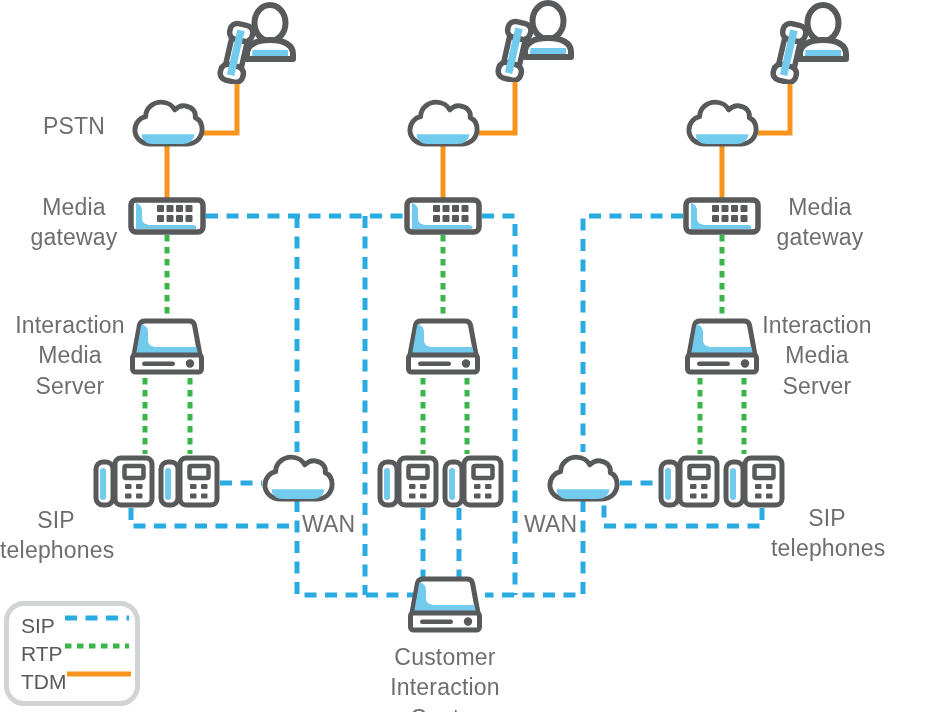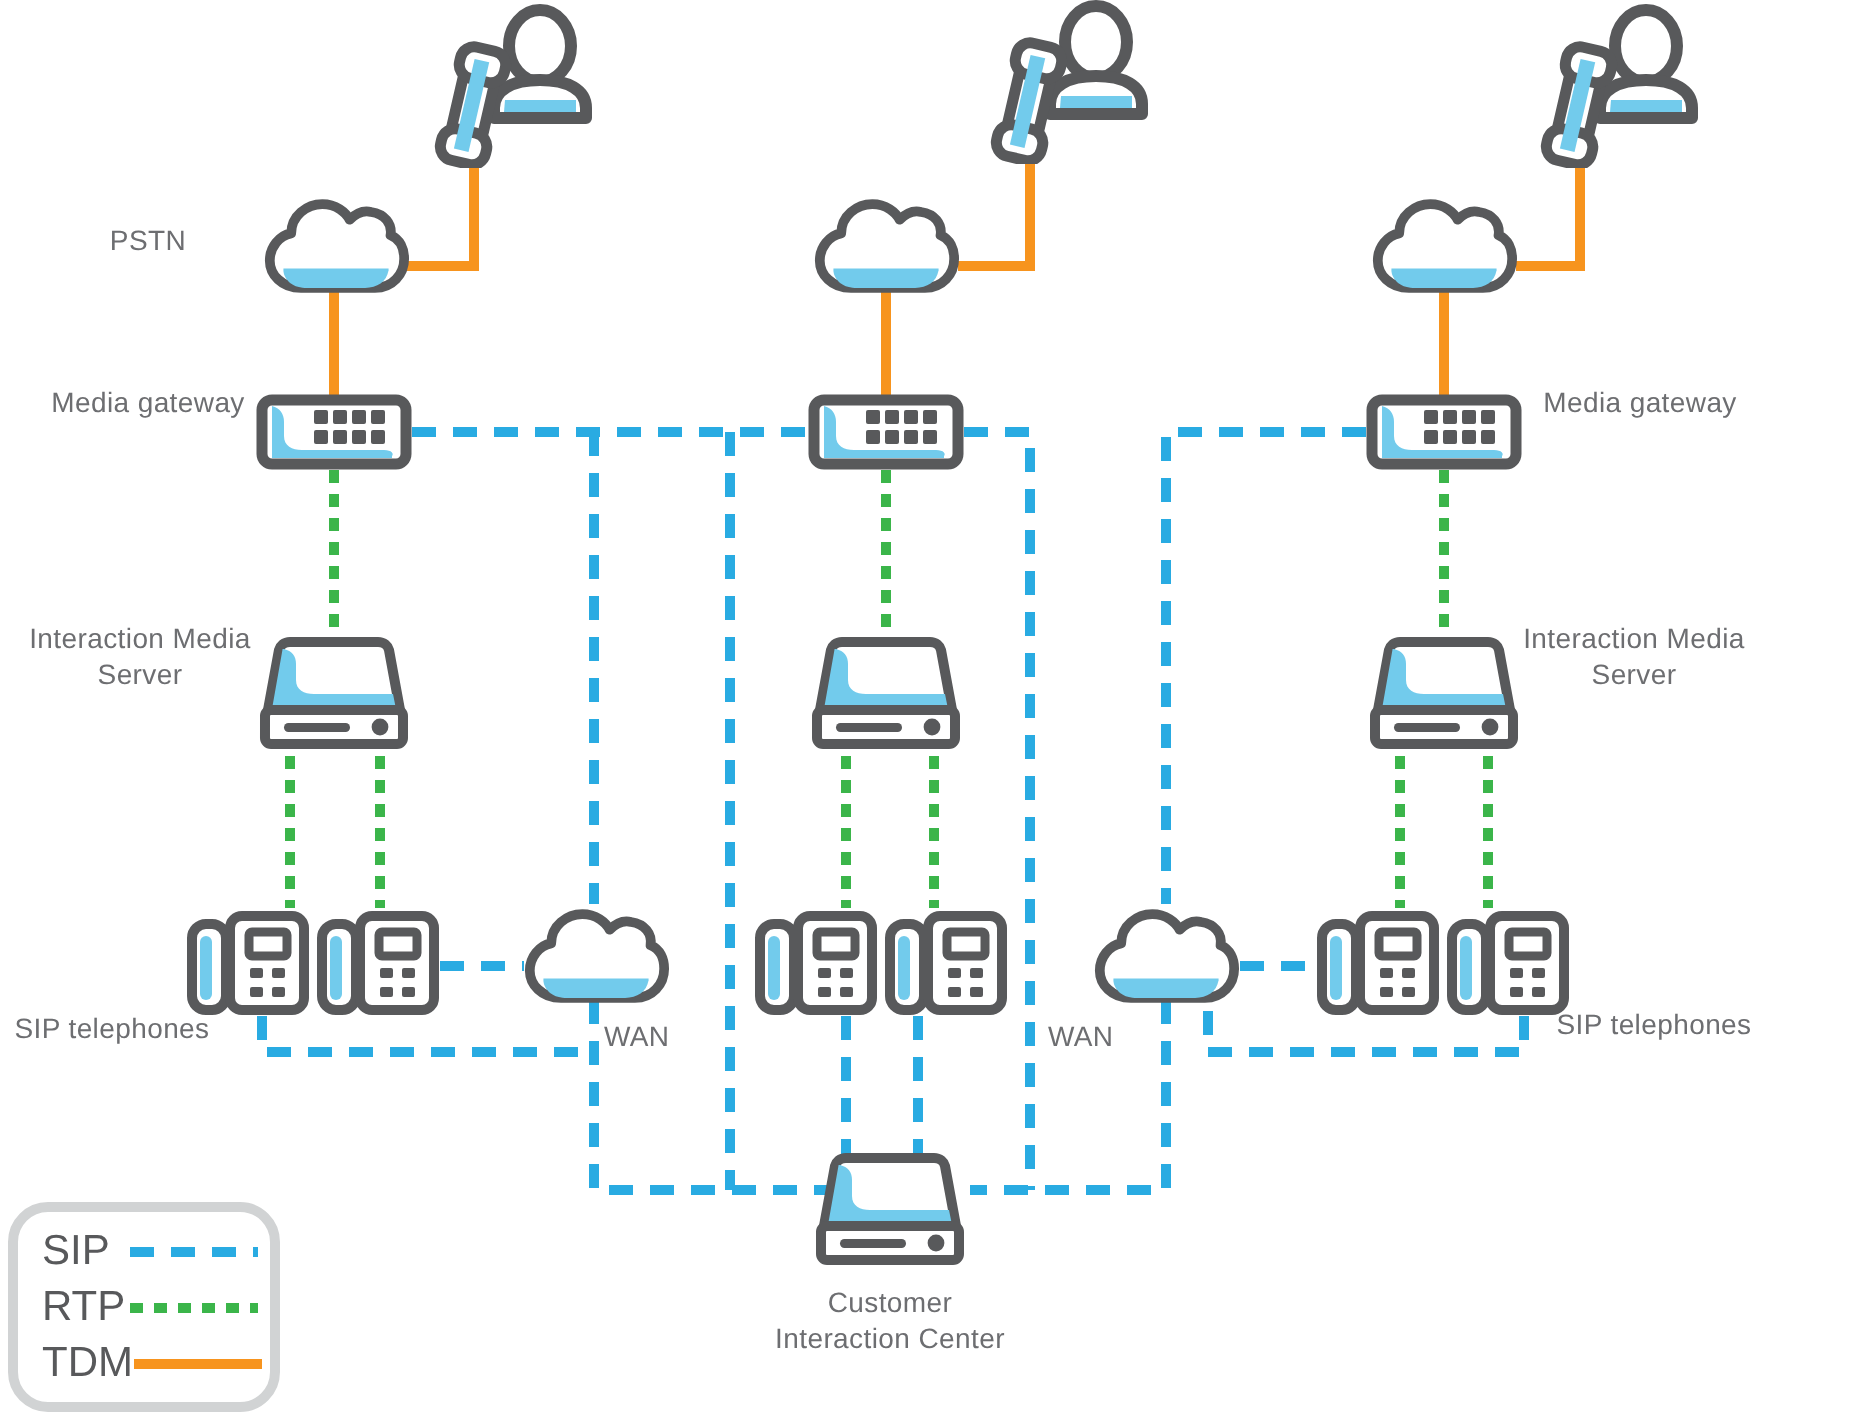--- a/index.html
+++ b/index.html
@@ -10,30 +10,30 @@
   .stage{
     position:relative; width:928px; height:712px; background:#fff; overflow:hidden;
     font-family:"Liberation Sans","DejaVu Sans",sans-serif;
   }
   .stage > svg.wires{position:absolute;left:0;top:0;}
   .ln{fill:none;stroke-width:5;}
   .sip{stroke:var(--sip);stroke-dasharray:12 8.5;}
   .rtp{stroke:var(--rtp);stroke-dasharray:6.5 5.5;}
   .tdm{stroke:var(--tdm);}
   .lbl{
-    position:absolute; color:var(--label); font-size:14px; line-height:1.32;
+    position:absolute; color:var(--label); font-size:23px; line-height:1.32;
     text-align:center; letter-spacing:0.2px;
   }
   .legend{
     position:absolute; left:4px; top:601px; width:136px; height:105px;
     border:5px solid var(--legend-border); border-radius:20px; box-sizing:border-box;
     display:flex; flex-direction:column; justify-content:space-evenly;
     padding:2px 6px 2px 12px; background:#fff;
   }
-  .legend-row{display:flex; align-items:center;}
+  .legend-row{display:flex; }
   .legend-row .ltxt{
     width:48px; color:var(--outline); font-size:21px; line-height:1;
   }
   .legend-row svg{flex:0 0 auto;}
 </style>
 </head>
 <body>
 
 <div class="stage">
 

